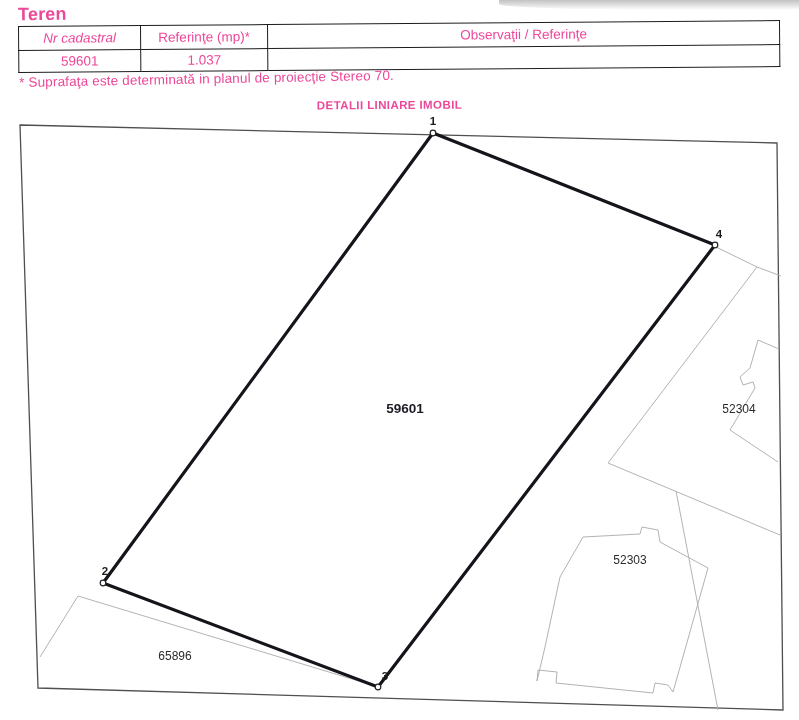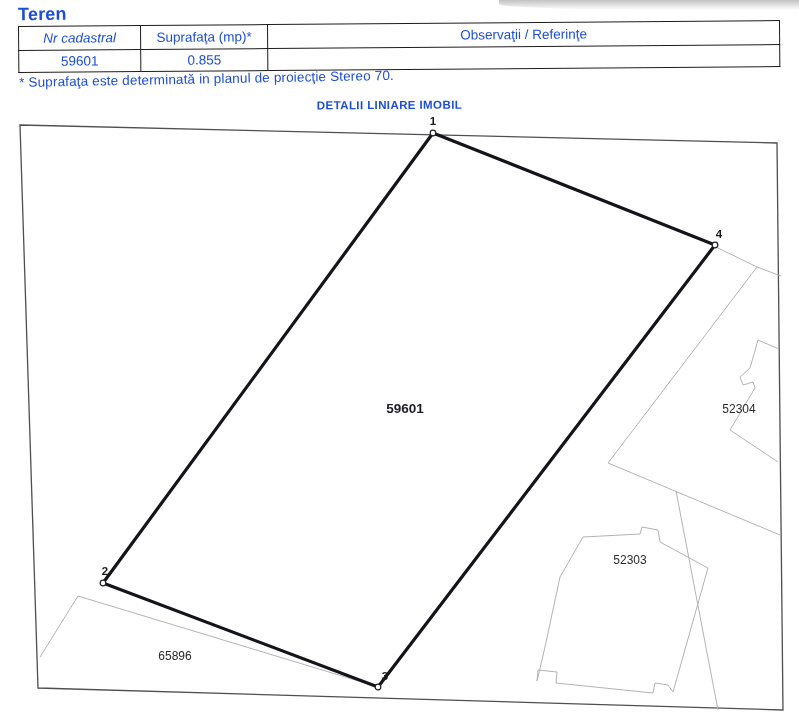--- a/index.html
+++ b/index.html
@@ -2,21 +2,21 @@
 <html><head>
 <meta charset="utf-8">
 <style>
   html,body{margin:0;padding:0;background:#e8e8e8;}
   .page{
     position:relative;
     width:799px;height:720px;
     background:#ffffff;
     overflow:hidden;
     font-family:"Liberation Sans", sans-serif;
-    color:#1d4ed8;
+    color:#ec4899;
   }
   .scan-smudge{
     position:absolute;top:0;right:0;width:300px;height:10px;
     background:linear-gradient(to bottom, rgba(120,120,120,.45), rgba(200,200,200,0));
     border-radius:0 0 0 60%;
   }
   .doc-title{
     position:absolute;left:18px;top:4px;
     font-size:18px;font-weight:bold;letter-spacing:.2px;
     transform:rotate(-0.6deg);
@@ -60,26 +60,26 @@
 <div class="page">
 
   <div class="scan-smudge"></div>
 
   <div class="doc-title">Teren</div>
 
   <table class="land-table">
     <tbody>
         <tr>
       <td class="col-nr">Nr cadastral</td>
-      <td class="col-sup">Suprafaţa (mp)*</td>
+      <td class="col-sup">Referinţe (mp)*</td>
       <td class="col-obs">Observaţii / Referinţe</td>
     </tr>
     <tr class="values">
       <td>59601</td>
-      <td>0.855</td>
+      <td>1.037</td>
       <td></td>
     </tr>
   </tbody>
     </table>
 
   <div class="note-line">* Suprafaţa este determinată in planul de proiecţie Stereo 70.</div>
 
   <div class="map-heading">DETALII LINIARE IMOBIL</div>
 
   <svg class="map" width="799" height="720" viewBox="0 0 799 720" id="map-svg">

